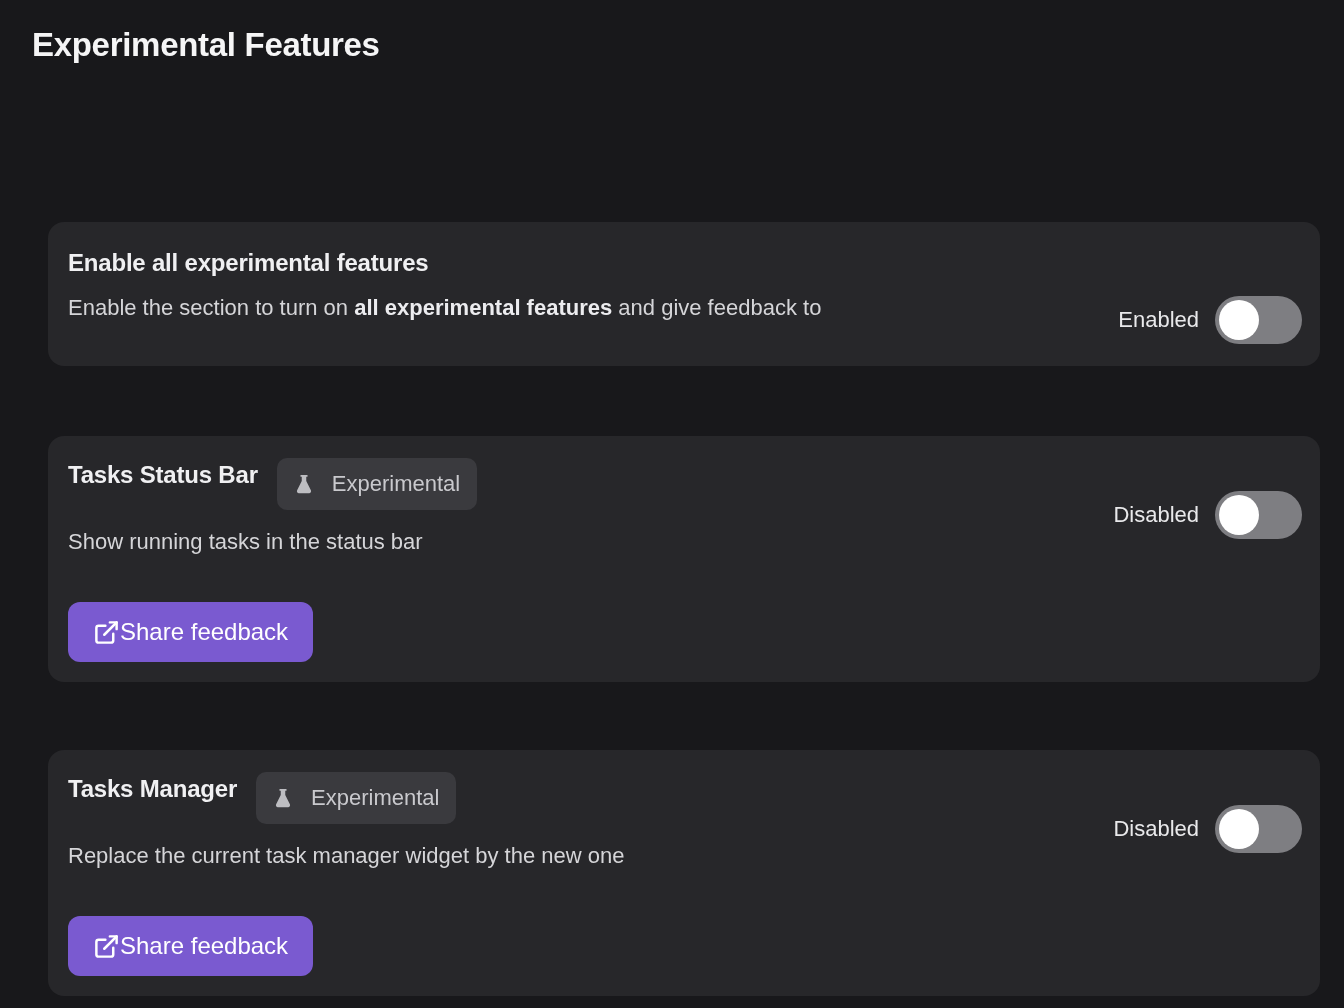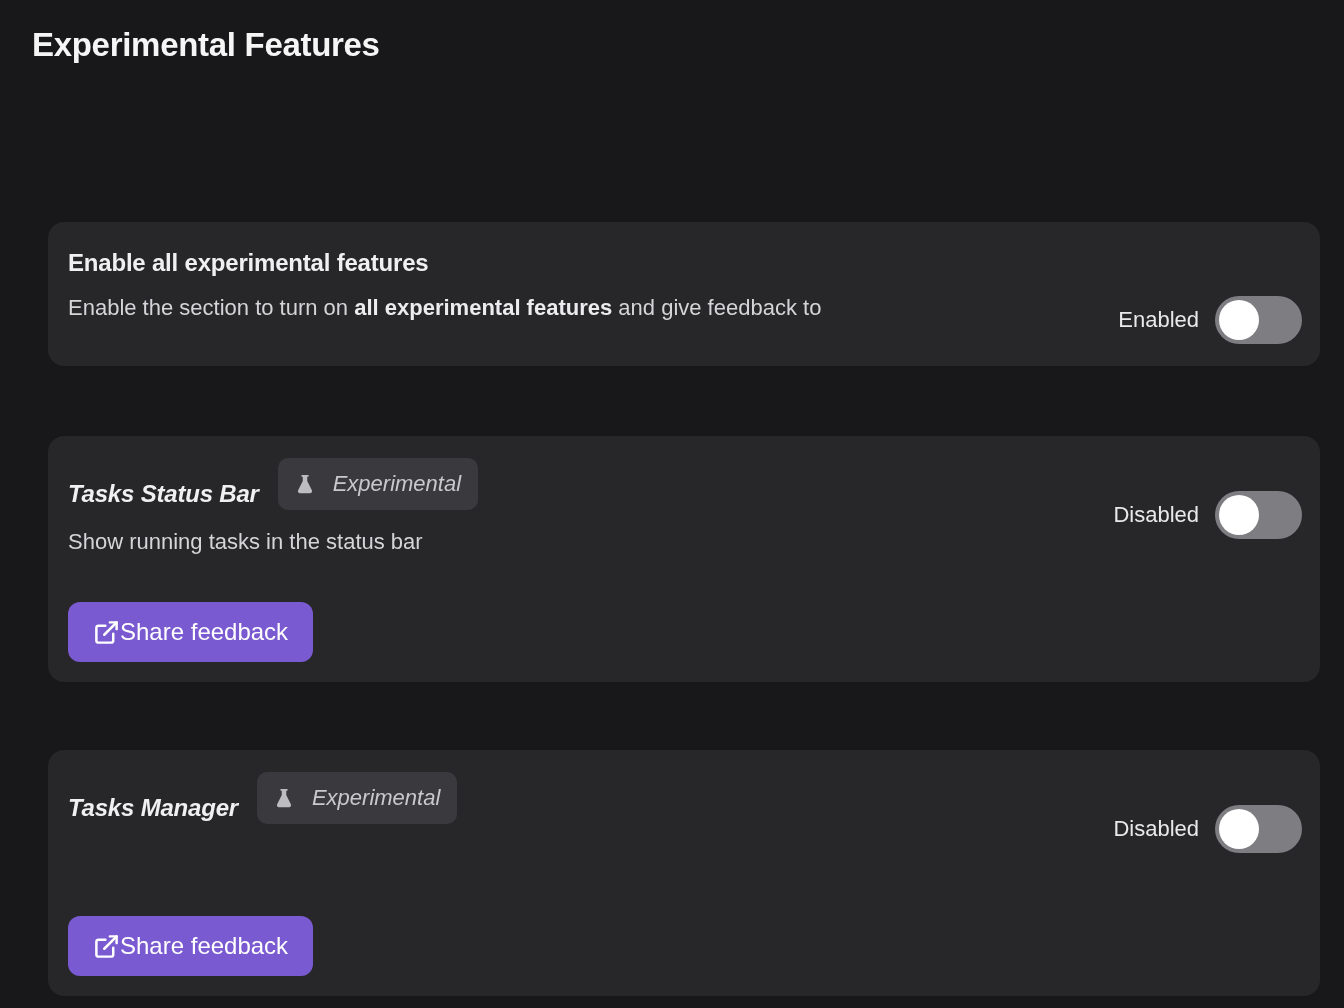--- a/index.html
+++ b/index.html
@@ -41,23 +41,22 @@
     margin-top: 13px;
     font-size: 22px;
     line-height: 32px;
     color: #d5d5d8;
     max-width: 1000px;
   }
   .card-desc .bold { font-weight: 700; color: #ececef; }
 
   .title-row {
     display: flex;
-    align-items: flex-end;
+    align-items: flex-start;
     gap: 19px;
-    font-style: italic;
   }
   .badge {
     display: inline-flex;
     align-items: center;
     gap: 18px;
     height: 52px;
     padding: 0 17px;
     background: #3a3a3e;
     border-radius: 10px;
     font-size: 22px;
@@ -166,20 +165,21 @@
     <div class="card-heading">Tasks Manager</div>
     <div class="badge">
       <span>
         <svg width="20" height="22" viewBox="0 0 16 16" fill="#bdbdc1" xmlns="http://www.w3.org/2000/svg">
           <path d="M5.2 0.8 h5.6 v1.4 h-1 v3.3 l3.7 7.4 c0.55 1.1 -0.25 2.4 -1.48 2.4 H3.98 c-1.23 0 -2.03 -1.3 -1.48 -2.4 l3.7 -7.4 v-3.3 h-1 z"></path>
         </svg>
       </span>
       <span>Experimental</span>
     </div>
   </div>
+  <div class="card-desc" style="margin-top:16px;">Replace the current task manager widget by the new one</div>
   <button class="feedback-btn">
     <span>
       <svg width="27" height="27" viewBox="0 0 24 24" fill="none" stroke="#ffffff" stroke-width="2.2" stroke-linecap="round" stroke-linejoin="round" xmlns="http://www.w3.org/2000/svg">
         <path d="M18 13v6a2 2 0 0 1-2 2H5a2 2 0 0 1-2-2V8a2 2 0 0 1 2-2h6"></path>
         <polyline points="15 3 21 3 21 9"></polyline>
         <line x1="10" y1="14" x2="21" y2="3"></line>
       </svg>
     </span>
     <span>Share feedback</span>
   </button>

